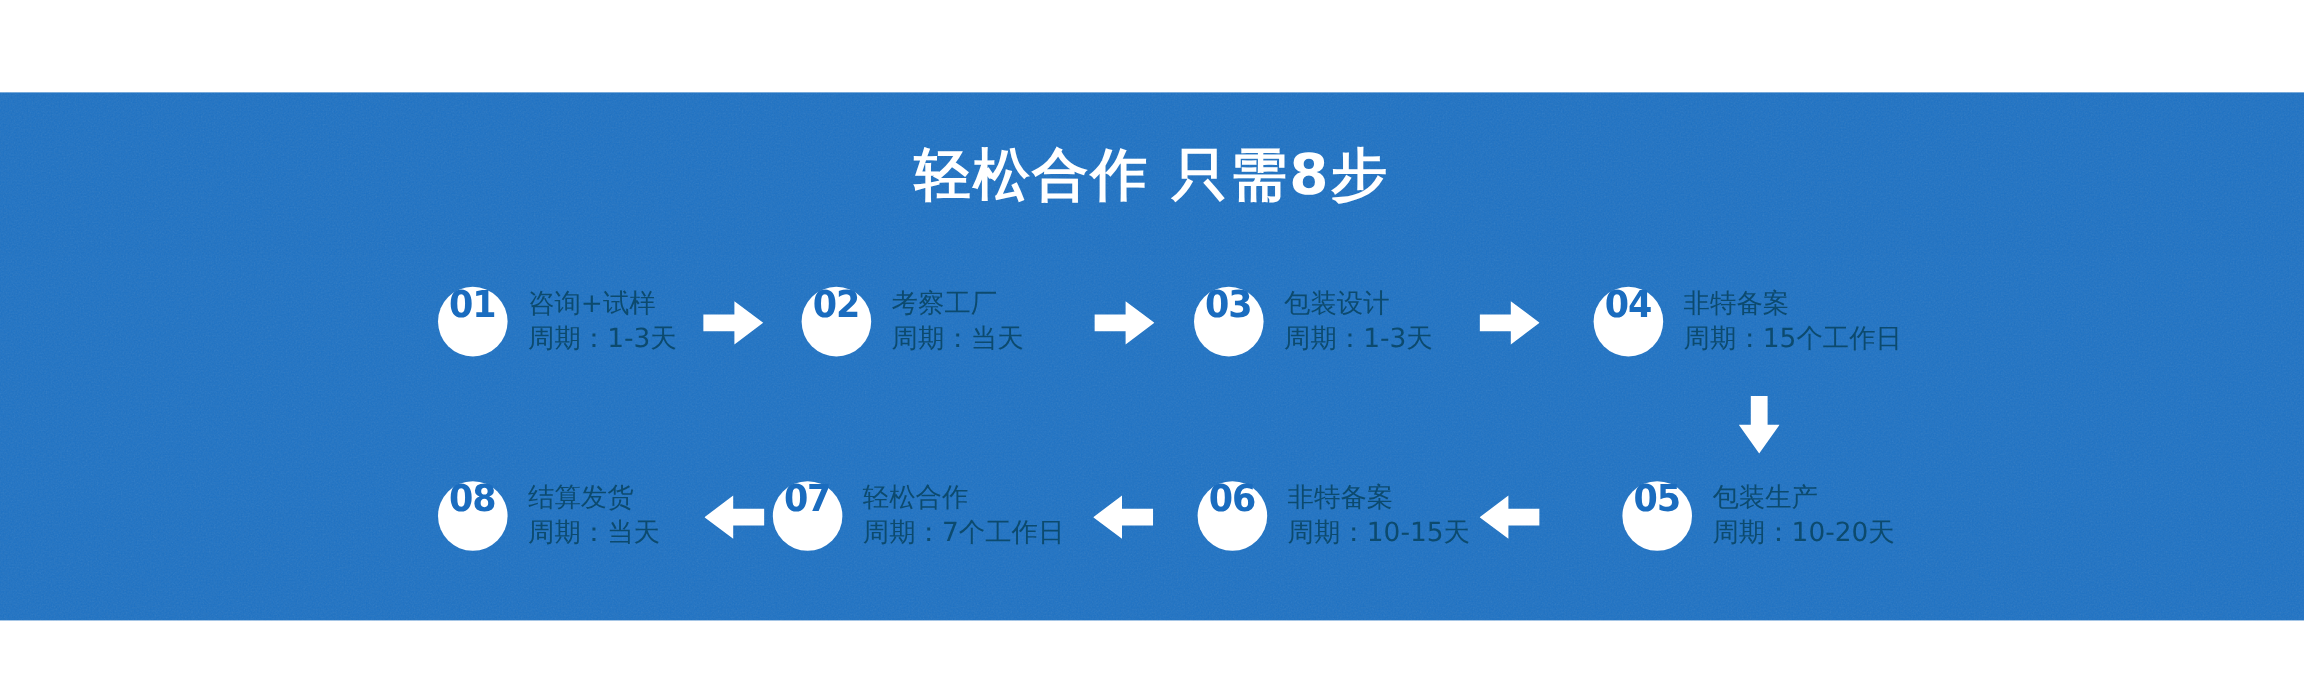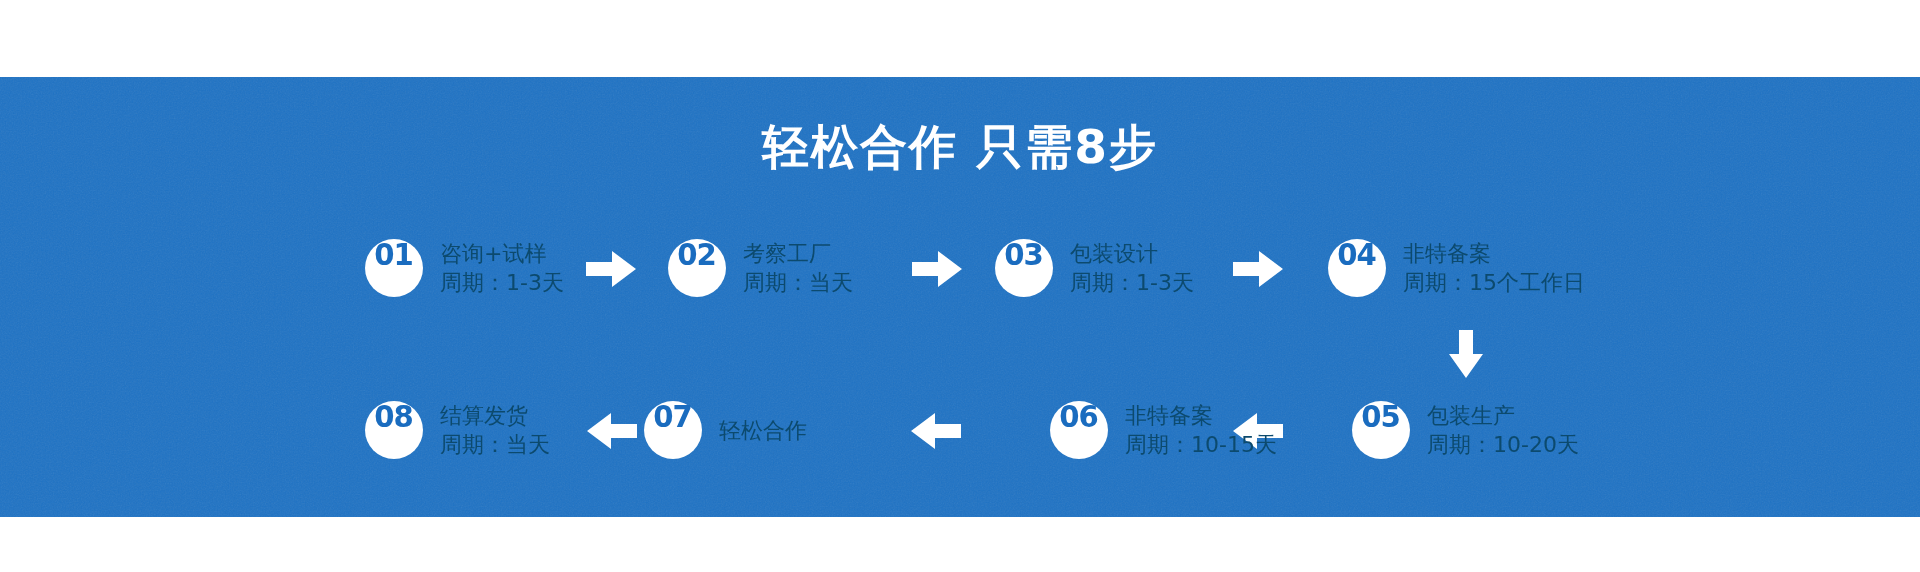--- a/index.html
+++ b/index.html
@@ -33,21 +33,21 @@
     color:#0c4a6e;font-size:22px;line-height:29px;white-space:nowrap;
   }
   .arrow{position:absolute;}
   
   .s1{left:365px;top:239px}
   .s2{left:668px;top:239px}
   .s3{left:995px;top:239px}
   .s4{left:1328px;top:239px}
   
   .s5{left:1352px;top:401px}
-  .s6{left:1050px;top:401px}
+  .s6{left:998px;top:401px}
   .s7{left:644px;top:401px}
   .s8{left:365px;top:401px}
   
   .a1{left:586px;top:249px}
   .a2{left:912px;top:249px}
   .a3{left:1233px;top:249px}
   .a4{left:1449px;top:330px}
   .a5{left:1233px;top:411px}
   .a6{left:911px;top:411px}
   .a7{left:587px;top:411px}
@@ -152,20 +152,21 @@
   <svg class="arrow a6" width="50" height="40" xmlns="http://www.w3.org/2000/svg">
     <polygon points="50,13 24,13 24,2 0,20 24,38 24,27 50,27" fill="#ffffff"></polygon>
   </svg>
 
   <div class="step s7">
     <div class="step-circle">
       <span class="step-number">07</span>
     </div>
     <div class="step-lines">
       <span>轻松合作</span>
+      <span>周期：7个工作日</span>
     </div>
   </div>
 
   <svg class="arrow a7" width="50" height="40" xmlns="http://www.w3.org/2000/svg">
     <polygon points="50,13 24,13 24,2 0,20 24,38 24,27 50,27" fill="#ffffff"></polygon>
   </svg>
 
   <div class="step s8">
     <div class="step-circle">
       <span class="step-number">08</span>

